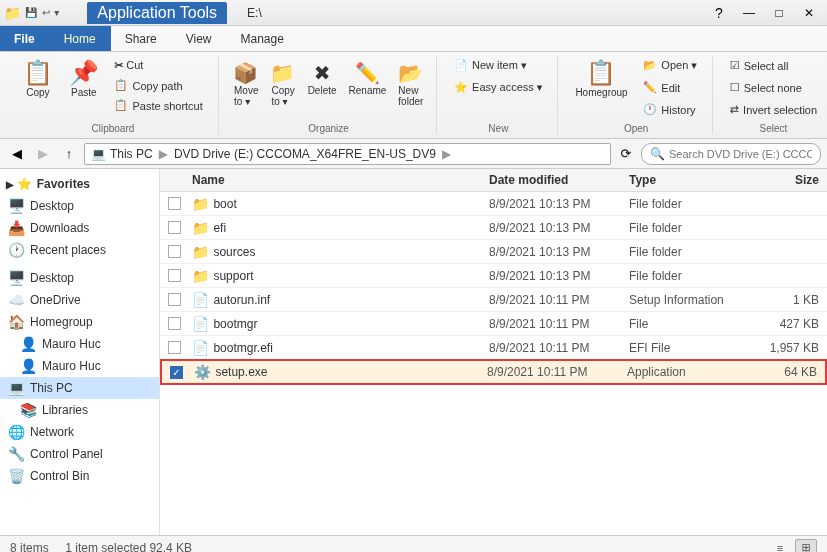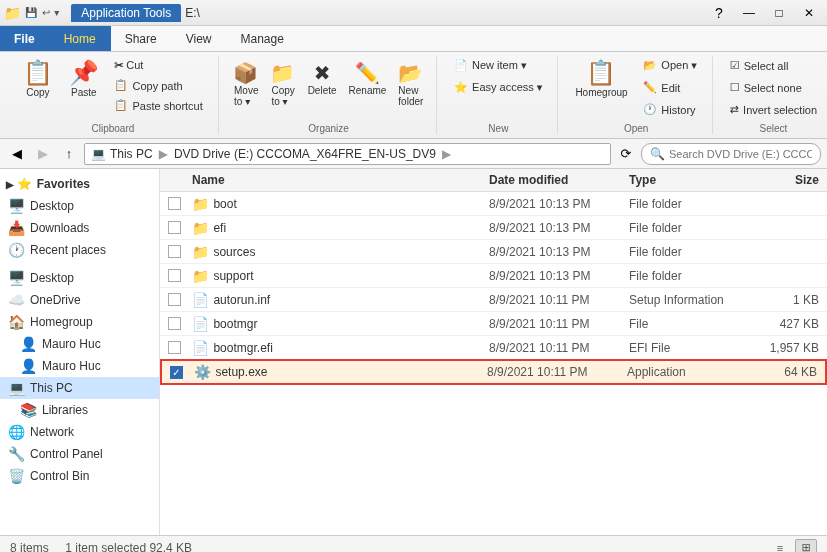--- a/index.html
+++ b/index.html
@@ -12,40 +12,40 @@
       display: flex;
       align-items: center;
       border-bottom: 1px solid #ccc;
       padding: 0 4px;
     }
     .title-bar-icons { display: flex; gap: 4px; align-items: center; margin-right: 8px; }
     .title-bar-app-tools {
       background: #2d6bb5;
       color: white;
       padding: 2px 10px;
-      font-size: 12px;
+      font-size: 16px;
       border-radius: 2px 2px 0 0;
-      margin: 0 4px;
+      margin: 0 20px;
     }
     .title-bar-controls { display: flex; gap: 2px; }
     .title-btn { width: 28px; height: 20px; display: flex; align-items: center; justify-content: center; font-size: 12px; cursor: pointer; border: none; background: transparent; }
 
     
     .ribbon { background: linear-gradient(to bottom, #f9f9f9, #f0f0f0); border-bottom: 1px solid #c9c9c9; }
     .ribbon-tabs { display: flex; height: 26px; border-bottom: 1px solid #c9c9c9; }
     .ribbon-tab {
       padding: 4px 14px;
       font-size: 12px;
       cursor: pointer;
       color: #333;
       display: flex;
       align-items: center;
       border-right: 1px solid transparent;
     }
-    .ribbon-tab.active { background: #2d6bb5; color: #fde047; }
+    .ribbon-tab.active { background: #2d6bb5; color: #fef9c3; }
     .ribbon-tab.file { background: #2d6bb5; color: white; font-weight: bold; }
 
     .ribbon-content { display: flex; padding: 4px 8px; gap: 2px; align-items: stretch; min-height: 80px; }
     .ribbon-group { display: flex; flex-direction: column; align-items: center; padding: 0 8px; border-right: 1px solid #ddd; gap: 2px; }
     .ribbon-group-label { font-size: 10px; color: #666; margin-top: auto; padding-top: 2px; }
     .ribbon-group-items { display: flex; gap: 2px; align-items: flex-start; flex: 1; }
     .ribbon-big-btn {
       display: flex; flex-direction: column; align-items: center; justify-content: flex-start;
       padding: 4px 6px; cursor: pointer; border: 1px solid transparent; border-radius: 2px;
       min-width: 40px; gap: 2px; font-size: 10px; color: #333;

